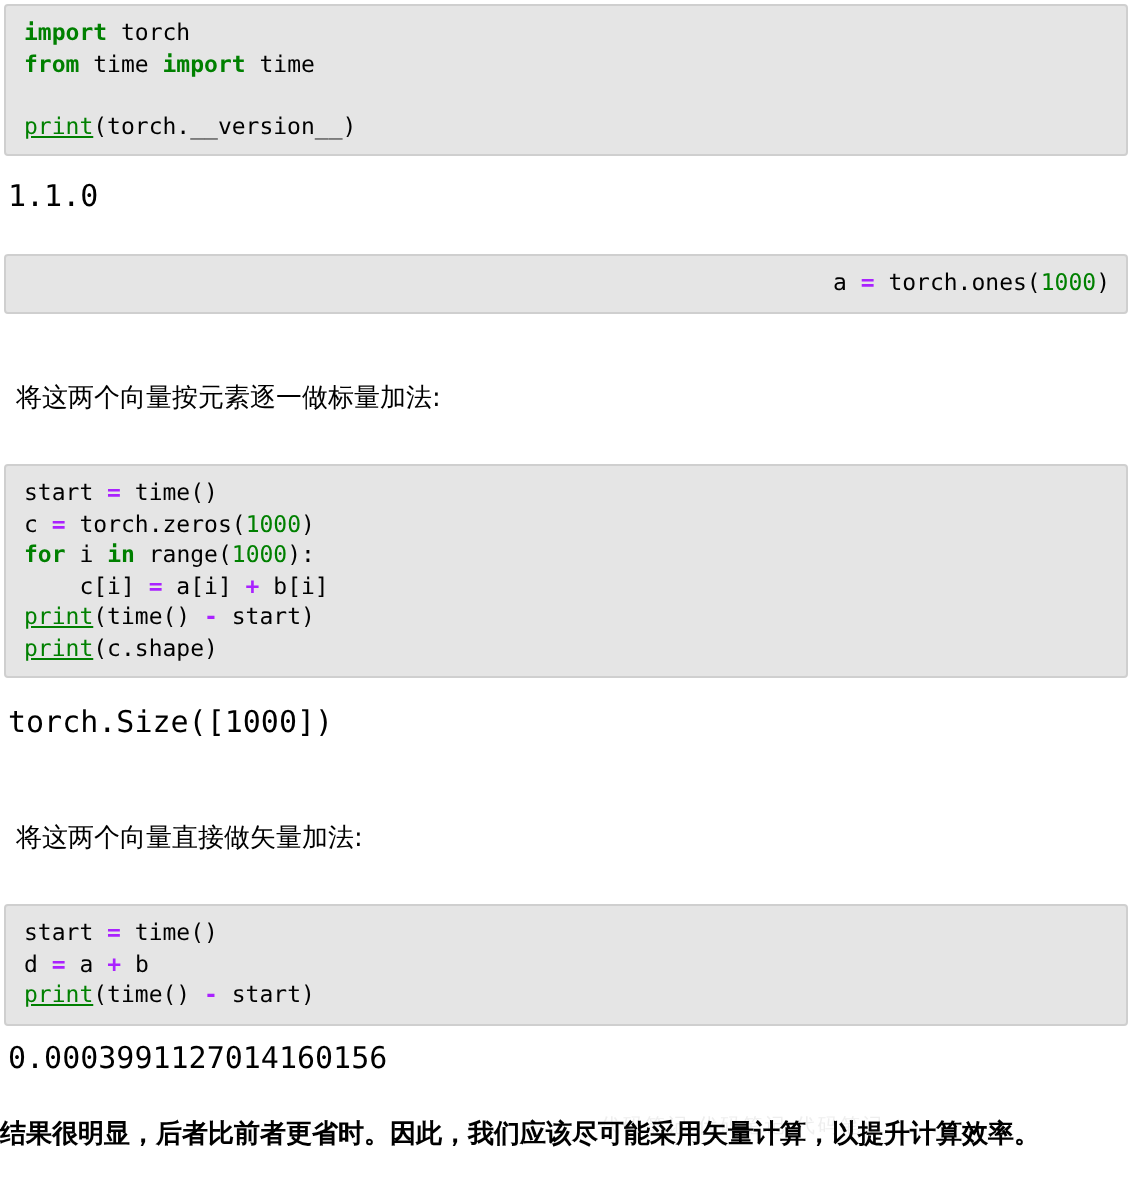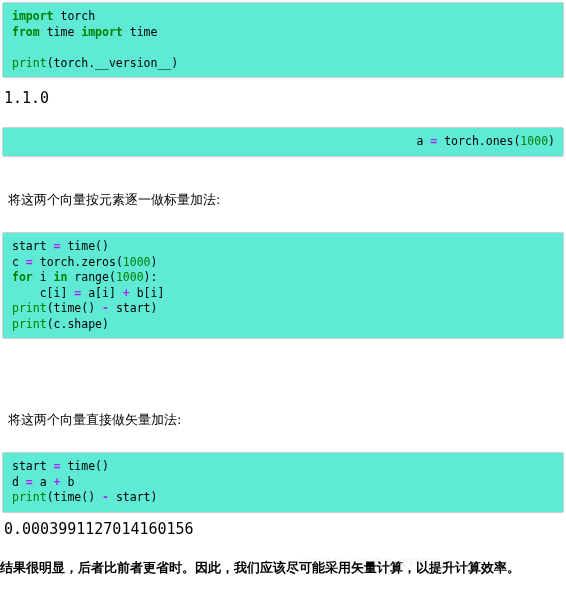--- a/index.html
+++ b/index.html
@@ -34,35 +34,35 @@
     pointer-events: none;
     z-index: 0;
   }
   .content {
     position: relative;
     z-index: 1;
   }
 
   
   .code-cell {
-    background: #5eead4;
+    background: #e5e5e5;
     border: 1px solid #cfcfcf;
     border-radius: 2px;
     padding: 6px 8px 6px 9px;
     margin: 0;
     font-family: "DejaVu Sans Mono", monospace;
     font-size: 11.5px;
     line-height: 15.5px;
     color: #000000;
     white-space: pre;
     overflow: hidden;
   }
   .code-cell .ln { display: block; min-height: 15.5px; }
   .k  { color: #008000; font-weight: bold; }   
-  .nb { color: #008000; }                      
+  .nb { color: #008000; text-decoration: underline; }                      
   .mi { color: #008000; }                      
   .op { color: #aa22ff; font-weight: bold; }   
   .nx { color: #000000; }                      
 
   
   .output {
     font-family: "DejaVu Sans Mono", monospace;
     font-size: 15px;
     line-height: 16px;
     color: #000000;
@@ -114,21 +114,21 @@
 
     <div class="blk" style="top:190px;">
       <div class="prose">将这两个向量按元素逐一做标量加法:</div>
     </div>
 
     <div class="blk" style="top:232px;left:2px;width:562px;">
       <div class="code-cell"><span class="ln"><span class="nx">start </span><span class="op">=</span><span class="nx"> time()</span></span><span class="ln"><span class="nx">c </span><span class="op">=</span><span class="nx"> torch.zeros(</span><span class="mi">1000</span><span class="nx">)</span></span><span class="ln"><span class="k">for</span><span class="nx"> i </span><span class="k">in</span><span class="nx"> range(</span><span class="mi">1000</span><span class="nx">):</span></span><span class="ln"><span class="nx">    c[i] </span><span class="op">=</span><span class="nx"> a[i] </span><span class="op">+</span><span class="nx"> b[i]</span></span><span class="ln"><span class="nb">print</span><span class="nx">(time() </span><span class="op">-</span><span class="nx"> start)</span></span><span class="ln"><span class="nb">print</span><span class="nx">(c.shape)</span></span></div>
     </div>
 
     <div class="blk" style="top:353px;">
-      <div class="output"></div>
+      <div class="output"><div>torch.Size([1000])</div></div>
     </div>
 
     <div class="blk" style="top:410px;">
       <div class="prose">将这两个向量直接做矢量加法:</div>
     </div>
 
     <div class="blk" style="top:452px;left:2px;width:562px;">
       <div class="code-cell"><span class="ln"><span class="nx">start </span><span class="op">=</span><span class="nx"> time()</span></span><span class="ln"><span class="nx">d </span><span class="op">=</span><span class="nx"> a </span><span class="op">+</span><span class="nx"> b</span></span><span class="ln"><span class="nb">print</span><span class="nx">(time() </span><span class="op">-</span><span class="nx"> start)</span></span></div>
     </div>
 

